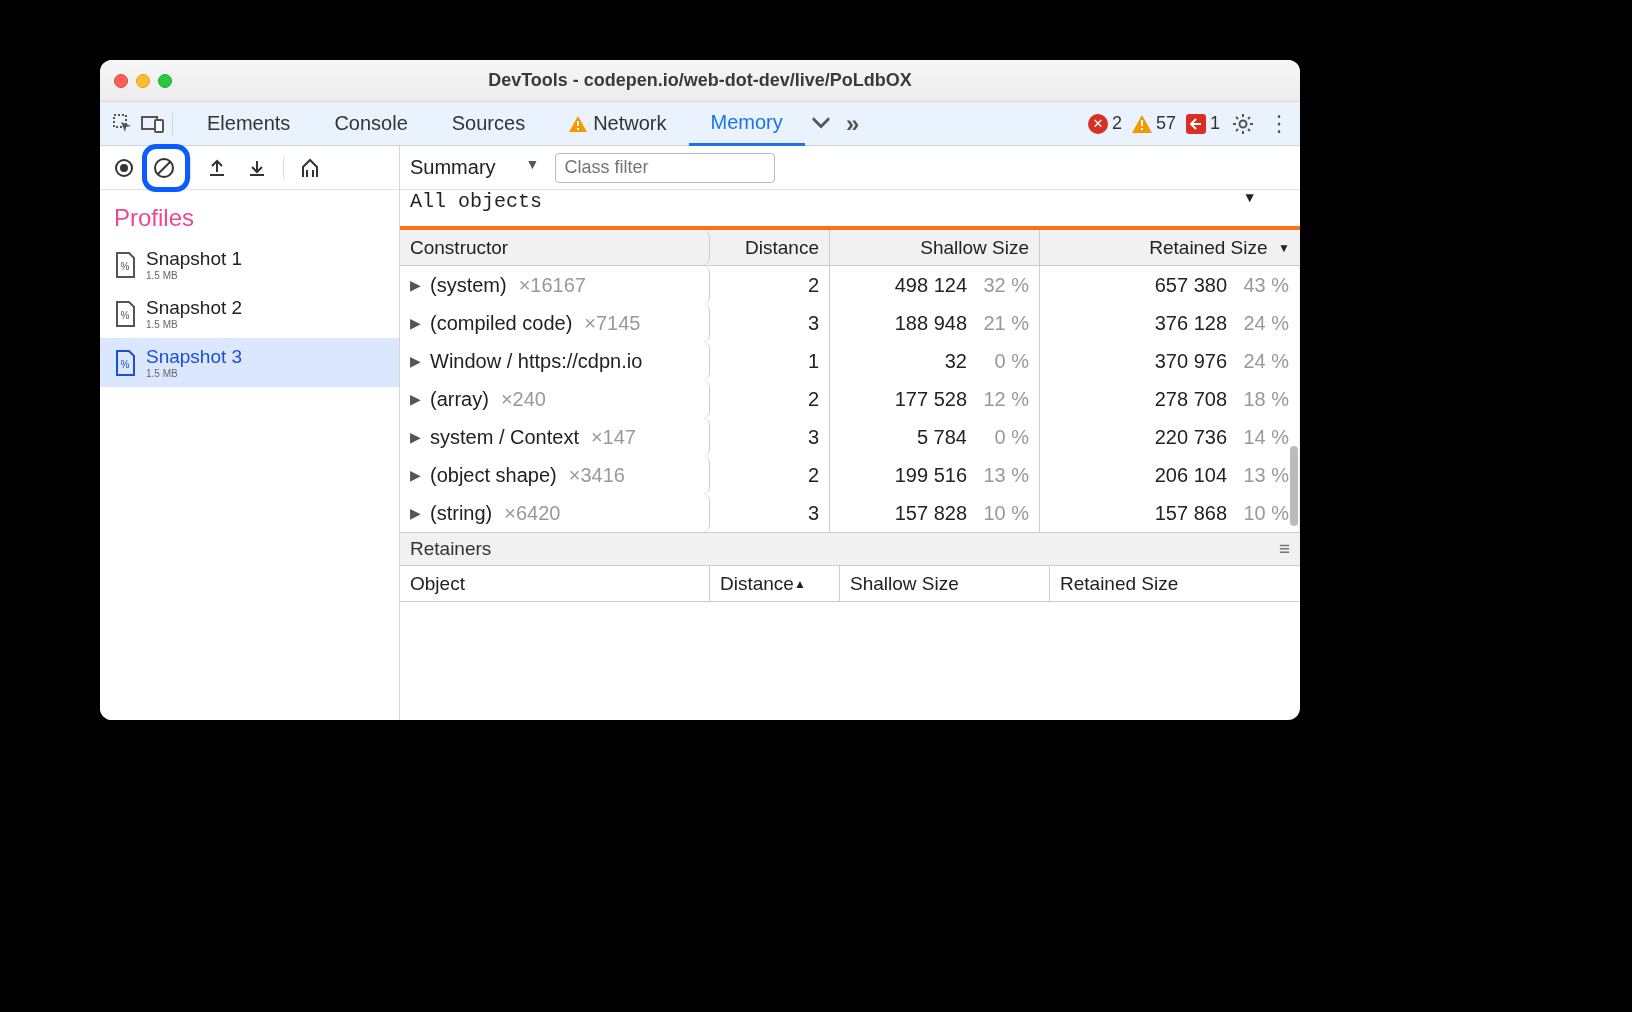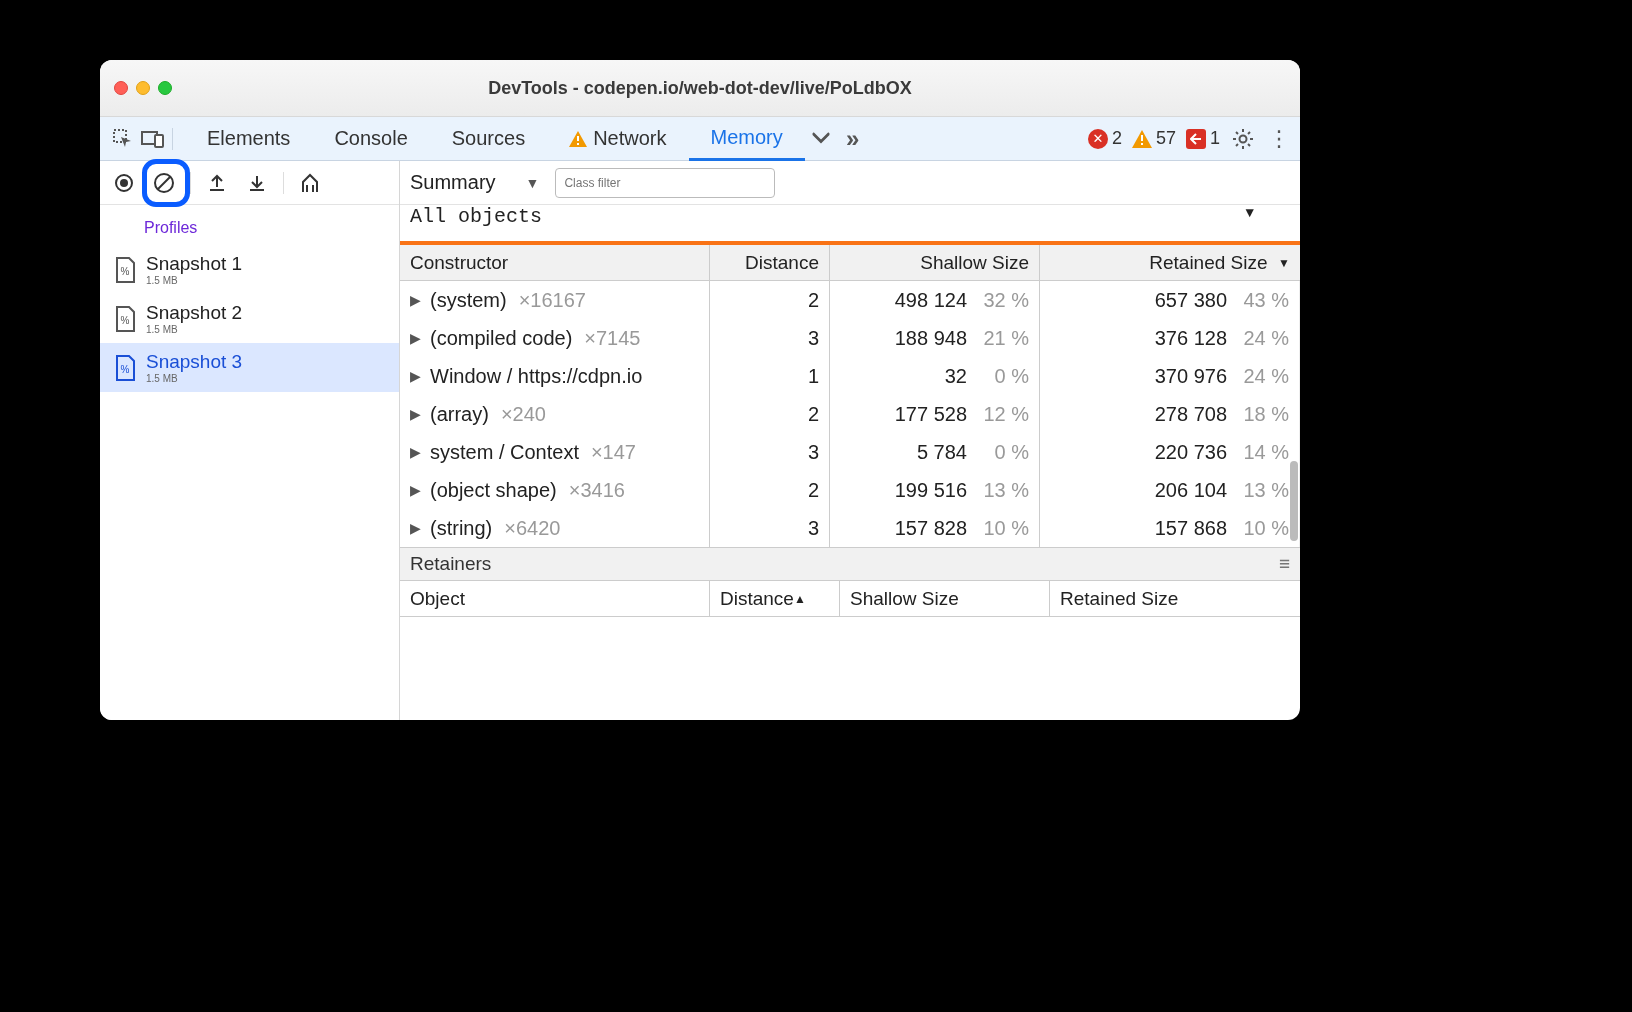--- a/index.html
+++ b/index.html
@@ -17,21 +17,21 @@
     width: 1200px;
     height: 660px;
     background: #fff;
     border-radius: 12px;
     box-shadow: 0 30px 80px rgba(0,0,0,0.6);
     overflow: hidden;
     display: flex;
     flex-direction: column;
   }
   .titlebar {
-    height: 57px;
+    height: 42px;
     background: linear-gradient(#f7f7f7,#ececec);
     display: flex;
     align-items: center;
     padding: 0 14px;
     border-bottom: 1px solid #d8d8d8;
     position: relative;
   }
   .traffic { display: flex; gap: 8px; }
   .traffic span { width: 14px; height: 14px; border-radius: 50%; display: block; }
   .tl-close { background: #ff5f57; border:1px solid #e24640;}
@@ -77,53 +77,53 @@
     border-bottom:1px solid #e3e3e3;
   }
   .tool-btn { width:36px; height:36px; display:flex; align-items:center; justify-content:center; color:#444; cursor:pointer;}
   .tool-sep { width:1px; height:22px; background:#ddd; margin:0 4px;}
   .highlight-ring {
     position:absolute;
     border:5px solid #0a5cff;
     border-radius:14px;
     pointer-events:none;
   }
-  .section-title { padding:14px 14px 8px; font-size:16px; color:#6d28d9;margin-left:30px; }
+  .section-title { padding:14px 14px 8px; font-size:24px; color:#ec4899; }
   .section-sub { padding:6px 14px; font-size:17px; color:#999; letter-spacing:0.5px;}
   .snap-item { display:flex; align-items:center; gap:10px; padding:8px 14px; cursor:pointer;}
   .snap-item.selected { background:#dbe7ff; }
   .snap-icon { width:22px; height:26px; color:#555;}
   .snap-icon.sel { color:#1a73e8;}
   .snap-text .nm { font-size:19px; color:#222; }
   .snap-item.selected .nm { color:#1a4fd6; }
   .snap-text .sz { font-size:10px; color:#666; }
   .main { flex:1; display:flex; flex-direction:column; min-width:0;}
   .filterbar {
     height:44px; border-bottom:1px solid #e3e3e3;
     display:flex; align-items:center; gap:16px; padding:0 10px;
   }
   .dropdown {
-    display:flex; align-items:center; gap:30px; font-size:20px; color:#222; cursor:pointer;
+    display:flex; gap:30px; font-size:20px; color:#222; cursor:pointer;
   }
   .dropdown .caret { font-size:14px; color:#555;}
   .class-filter {
     border:1px solid #bbb; border-radius:4px; height:30px; width:220px;
-    font-size:12px; padding:0 8px; color:#888;
+    font-size:18px; padding:0 8px; color:#888;
   }
   .filterbar2 {
     height:40px; border-bottom:4px solid #f97316;
     display:flex; align-items:flex-start; padding:0 10px; font-size:20px; color:#222;font-family:Liberation Mono, monospace;
   }
   .filterbar2 .caret { margin-left:auto; margin-right:36px; font-size:14px;}
   .grid-header {
     display:flex; height:36px; border-bottom:1px solid #ccc; background:#f1f1f1;
     font-size:19px; color:#222;
   }
   .grid-header div, .row div { display:flex; align-items:center; padding:0 10px;}
-  .col-con { flex: 0 0 310px; border-right:1px solid #ccc;}
+  .col-con { flex: 0 0 310px; border-right:1px solid #ccc;border-radius:7px;}
   .col-dist { flex: 0 0 120px; border-right:1px solid #ccc; justify-content:flex-end;}
   .col-shal { flex: 0 0 210px; border-right:1px solid #ccc; justify-content:flex-end;}
   .col-ret  { flex: 1 1 auto; justify-content:flex-end; padding-right:14px;}
   .rows { overflow:hidden; }
   .row { display:flex; height:38px; font-size:20px; color:#222; border-right:1px solid #eee;}
   .row .col-con { gap:6px; }
   .tri { font-size:14px; color:#555; width:14px;}
   .xcount { color:#999; margin-left:6px;}
   .pct { color:#999; margin-left:10px; min-width:52px; text-align:right;}
   .num { text-align:right;}

